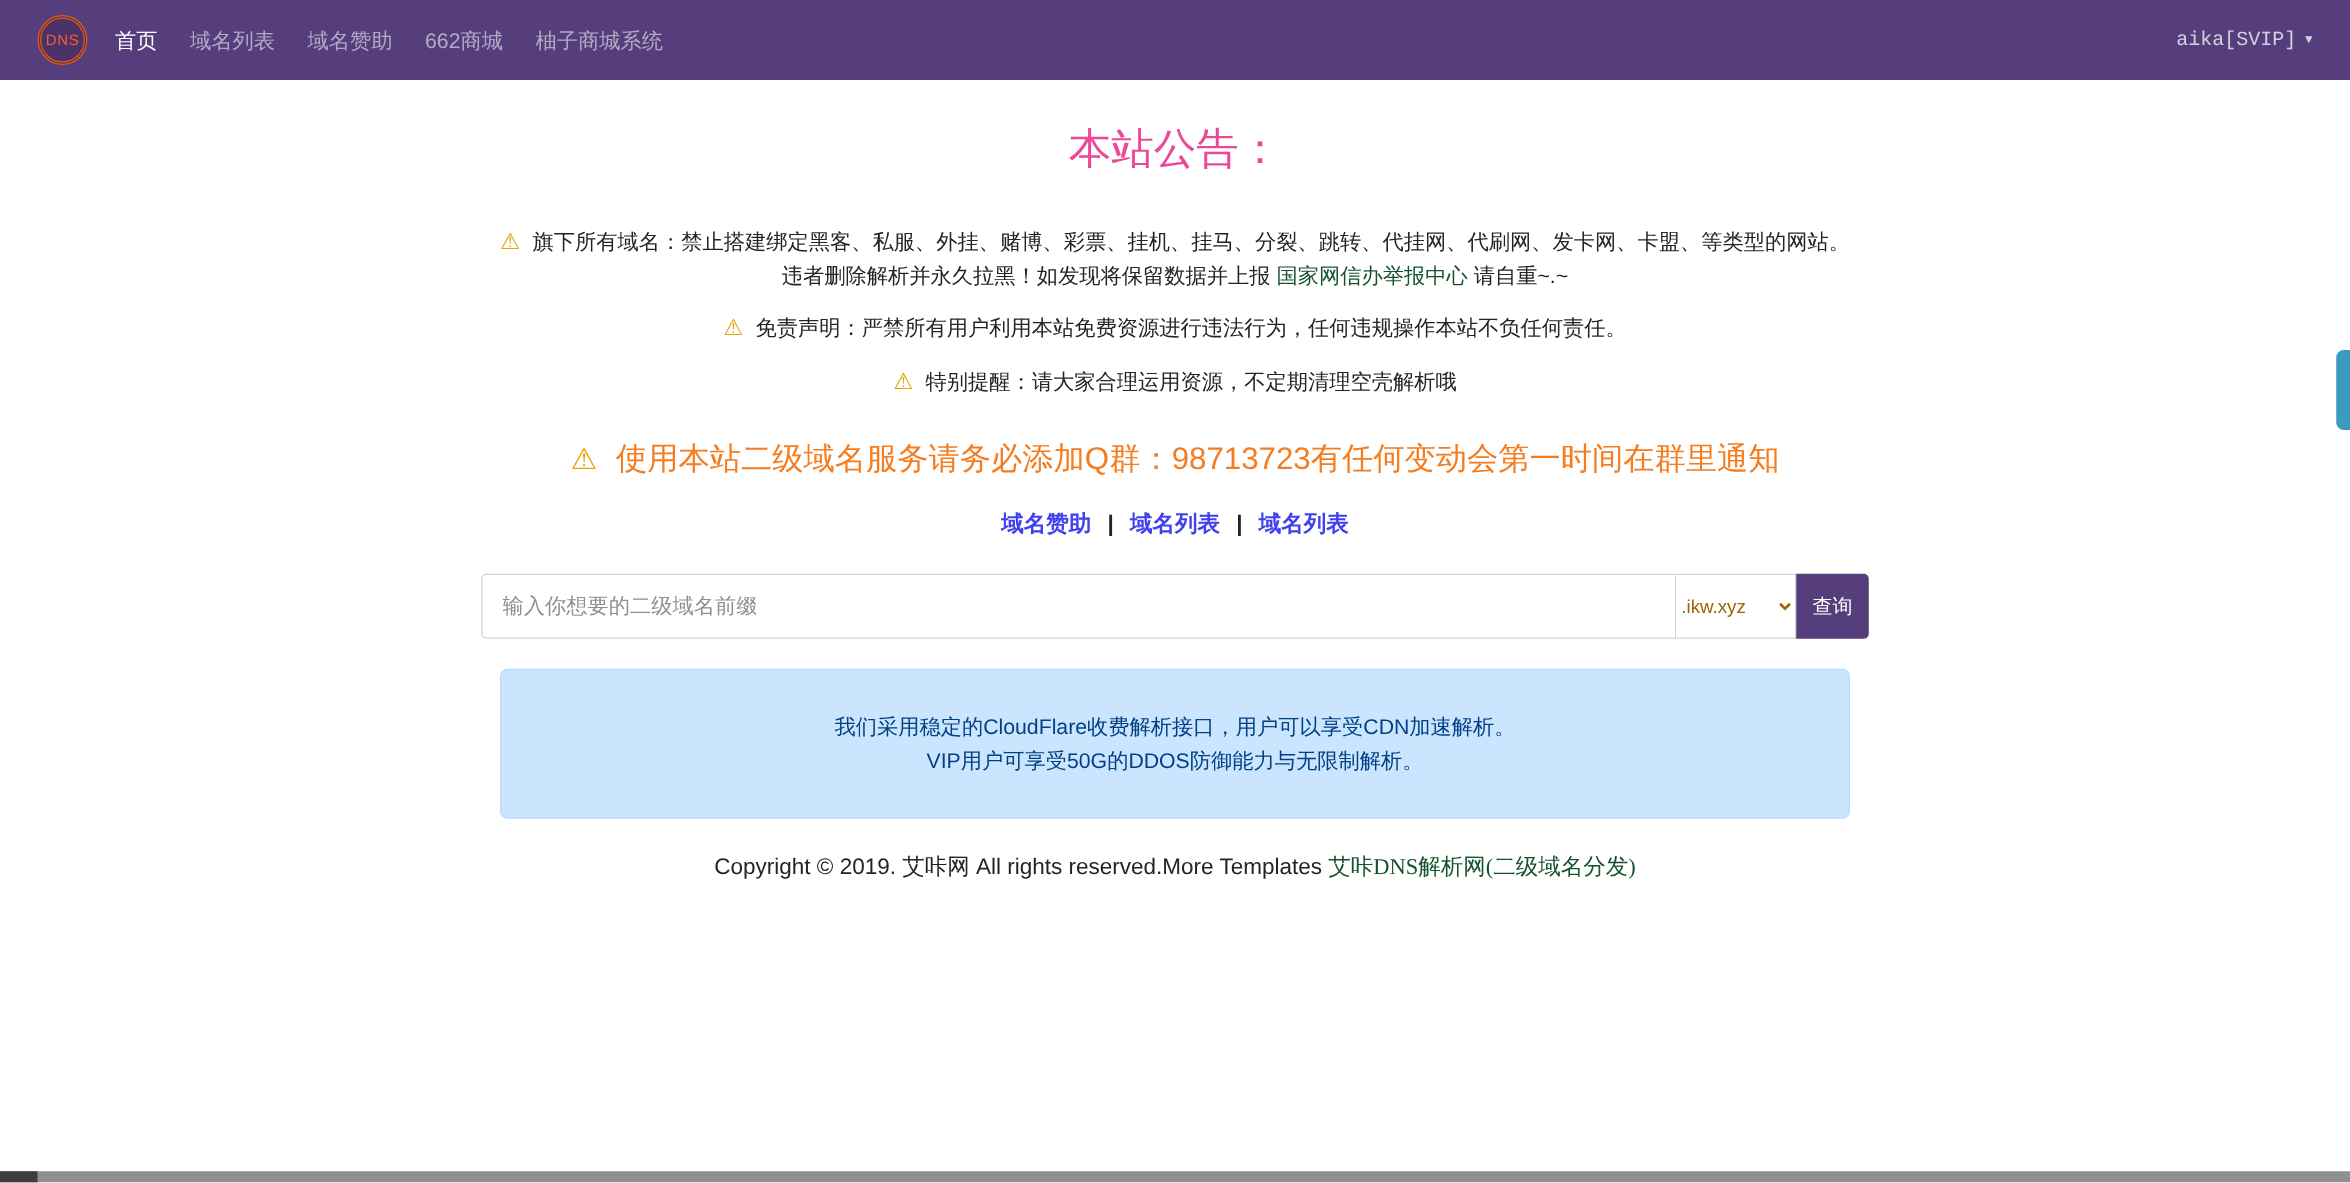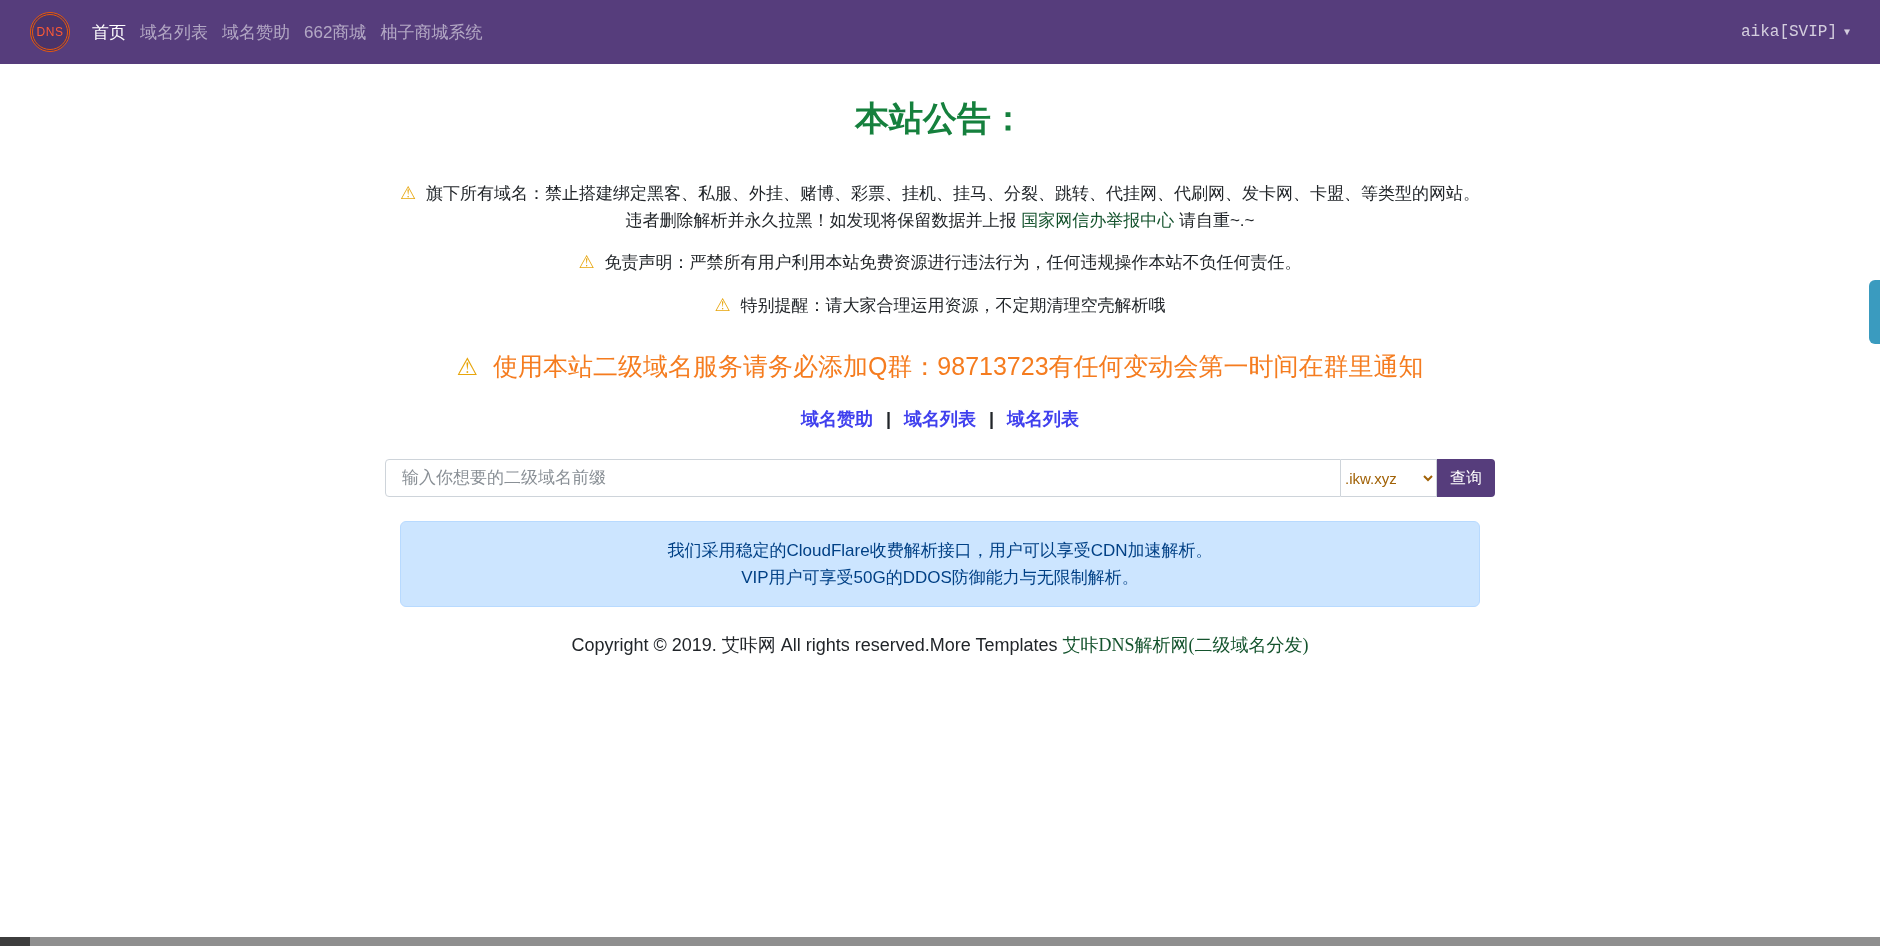--- a/index.html
+++ b/index.html
@@ -38,21 +38,21 @@
     align-items: center;
     justify-content: center;
     font-weight: normal;
     font-size: 12px;
     letter-spacing: .5px;
     background: rgba(0,0,0,0.15);
   }
   .nav-items {
     list-style: none;
     display: flex;
-    gap: 14px;
+    gap: 26px;
     margin: 0;
     padding: 0;
     align-items: center;
   }
   .nav-items li {
     color: rgba(255,255,255,0.55);
     font-size: 17px;
     cursor: pointer;
     white-space: nowrap;
   }
@@ -69,23 +69,23 @@
   }
   .user-menu .caret { font-size: 10px; }
 
   
   .main {
     width: 1110px;
     margin: 0 auto;
     text-align: center;
   }
   .page-title {
-    color: #15803d;
+    color: #ec4899;
     font-size: 34px;
-    font-weight: bold;
+    font-weight: normal;
     margin: 32px 0 38px 0;
   }
   .notice {
     font-size: 17px;
     line-height: 1.55;
     margin: 0 auto 15px auto;
     max-width: 1096px;
     color: #212529;
   }
   .warn-icon {
@@ -115,21 +115,21 @@
     text-decoration: none;
     cursor: pointer;
     margin: 0 4px;
   }
   .quick-links .sep { color: #212529; margin: 0 4px; }
 
   
   .search-row {
     display: flex;
     width: 1110px;
-    height: 38px;
+    height: 52px;
     margin: 0 auto;
   }
   .search-row input {
     flex: 1;
     border: 1px solid #ced4da;
     border-radius: 4px 0 0 4px;
     padding: 0 16px;
     font-size: 17px;
     color: #495057;
     outline: none;
@@ -158,21 +158,21 @@
   }
 
   
   .info-box {
     width: 1080px;
     margin: 24px auto 0 auto;
     background: #cce5ff;
     border: 1px solid #b8daff;
     color: #004085;
     border-radius: 6px;
-    padding: 15px 12px;
+    padding: 32px 12px;
     font-size: 17px;
     line-height: 1.6;
   }
 
   
   .footer {
     margin-top: 26px;
     font-size: 18px;
     color: #212529;
     text-align: center;

